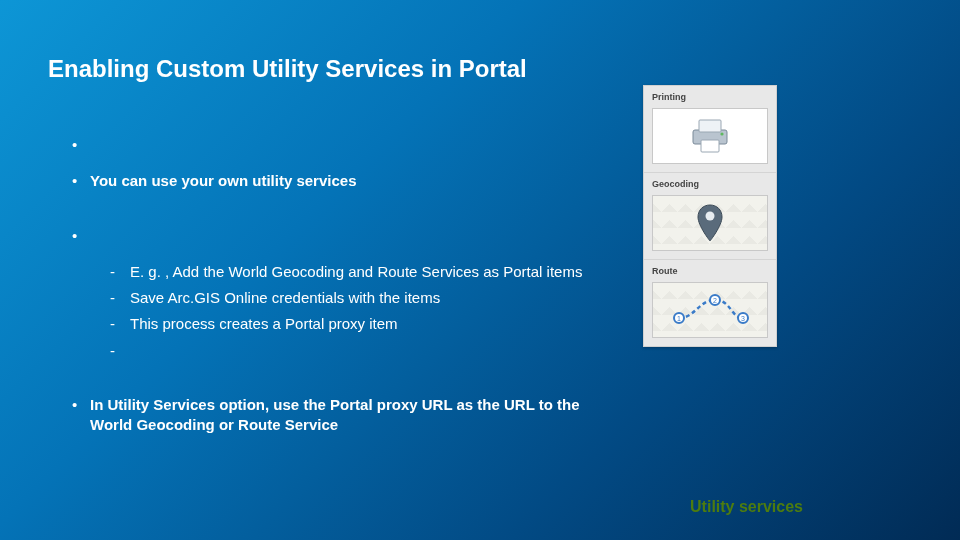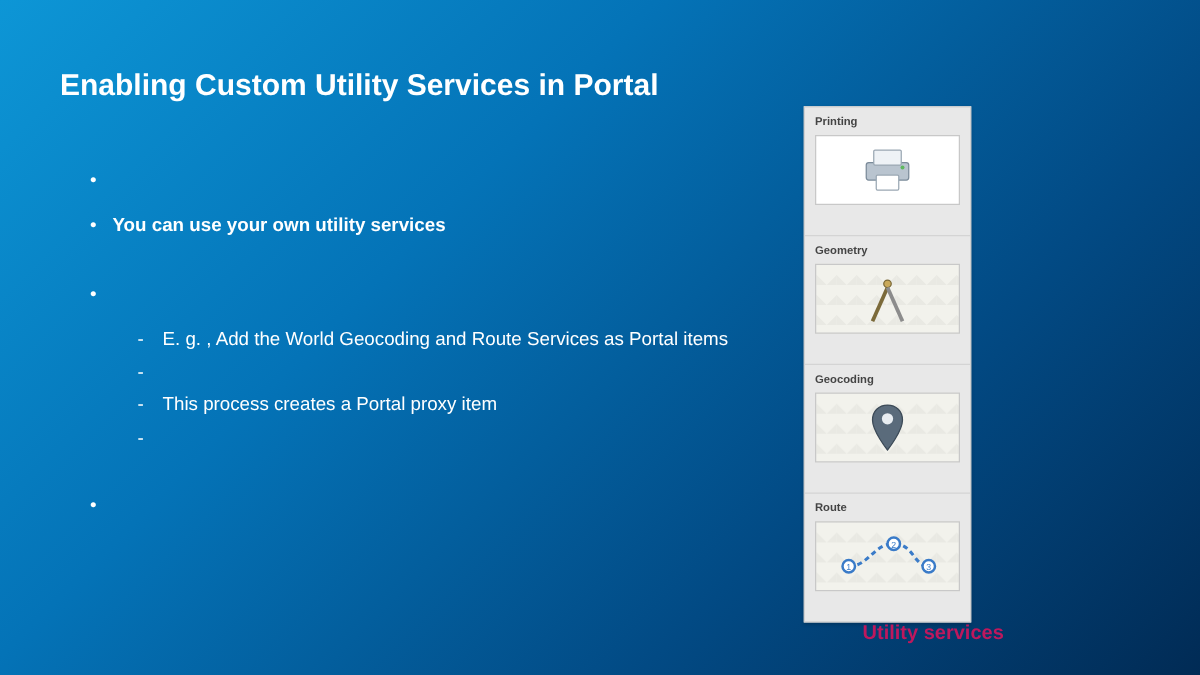--- a/index.html
+++ b/index.html
@@ -74,21 +74,21 @@
     right: 64px;
     width: 132px;
     background: #e8e8e8;
     border: 1px solid #d0d0d0;
     color: #333;
     font-size: 9px;
     box-shadow: 0 1px 3px rgba(0,0,0,0.25);
   }
   .panel .section {
     border-bottom: 1px solid #d4d4d4;
-    padding: 6px 8px 24px 8px;
+    padding: 6px 8px 8px 8px;
   }
   .panel .section:last-child { border-bottom: none; }
   .panel .sec-label {
     font-weight: bold;
     font-size: 9px;
     margin-bottom: 6px;
     color: #444;
   }
   .thumb {
     width: 100%;
@@ -106,21 +106,21 @@
       linear-gradient(-45deg, #e9e9e3 25%, transparent 25%) 0 0/16px 16px,
       #f2f2ec;
   }
   .printer-icon svg, .compass-icon svg, .route-icon svg, .pin-icon svg {
     display: block;
   }
   .caption {
     position: absolute;
     right: 38px;
     top: 498px;
-    color: #be185d;
+    color: #4d7c0f;
     font-size: 16px;
     font-weight: bold;
   }
 </style>
 </head>
 <body>
 
 <div class="slide">
 
   <div class="title">Enabling Custom Utility Services in Portal</div>
@@ -140,64 +140,54 @@
       <span class="dot">•</span>
     </div>
 
     <div class="sub">
       <div class="row">
         <span class="dash">-</span>
         <span>E. g. , Add the World Geocoding and Route Services as Portal items</span>
       </div>
       <div class="row">
         <span class="dash">-</span>
+        <span>Save Arc.GIS Online credentials with the items</span>
       </div>
       <div class="row">
         <span class="dash">-</span>
         <span>This process creates a Portal proxy item</span>
       </div>
       <div class="row">
         <span class="dash">-</span>
       </div>
     </div>
 
     <div class="b1 last">
       <span class="dot">•</span>
+      <span class="txt">In Utility Services option, use the Portal proxy URL as the URL to the World Geocoding or Route Service</span>
     </div>
 
   </div>
 
   <div class="panel">
 
     <div class="section">
       <div class="sec-label">Printing</div>
       <div class="thumb">
         <span class="printer-icon">
           <svg width="46" height="36" viewBox="0 0 46 36">
             <rect x="6" y="12" width="34" height="14" rx="2" fill="#b9c4cf" stroke="#7a8a99"></rect>
             <rect x="12" y="2" width="22" height="12" rx="1" fill="#eef2f6" stroke="#9aa7b3"></rect>
             <rect x="14" y="22" width="18" height="12" rx="1" fill="#ffffff" stroke="#9aa7b3"></rect>
             <circle cx="35" cy="16" r="1.6" fill="#5fb85f"></circle>
           </svg>
         </span>
       </div>
     </div>
 
-    <div class="section">
-      <div class="sec-label">Geometry</div>
-      <div class="thumb map-bg">
-        <span class="compass-icon">
-          <svg width="44" height="44" viewBox="0 0 44 44">
-            <circle cx="22" cy="10" r="3" fill="#c9a95b" stroke="#7b6a3a"></circle>
-            <line x1="22" y1="13" x2="10" y2="40" stroke="#7b6a3a" stroke-width="3"></line>
-            <line x1="22" y1="13" x2="34" y2="40" stroke="#8c8c8c" stroke-width="3"></line>
-          </svg>
-        </span>
-      </div>
-    </div>
 
     <div class="section">
       <div class="sec-label">Geocoding</div>
       <div class="thumb map-bg">
         <span class="pin-icon">
           <svg width="40" height="44" viewBox="0 0 40 44">
             <path d="M20 4 C13 4 8 9 8 16 C8 25 20 40 20 40 C20 40 32 25 32 16 C32 9 27 4 20 4 Z" fill="#5a6b7b" stroke="#3c4a57"></path>
             <circle cx="20" cy="15" r="4.5" fill="#e8edf1"></circle>
           </svg>
         </span>

